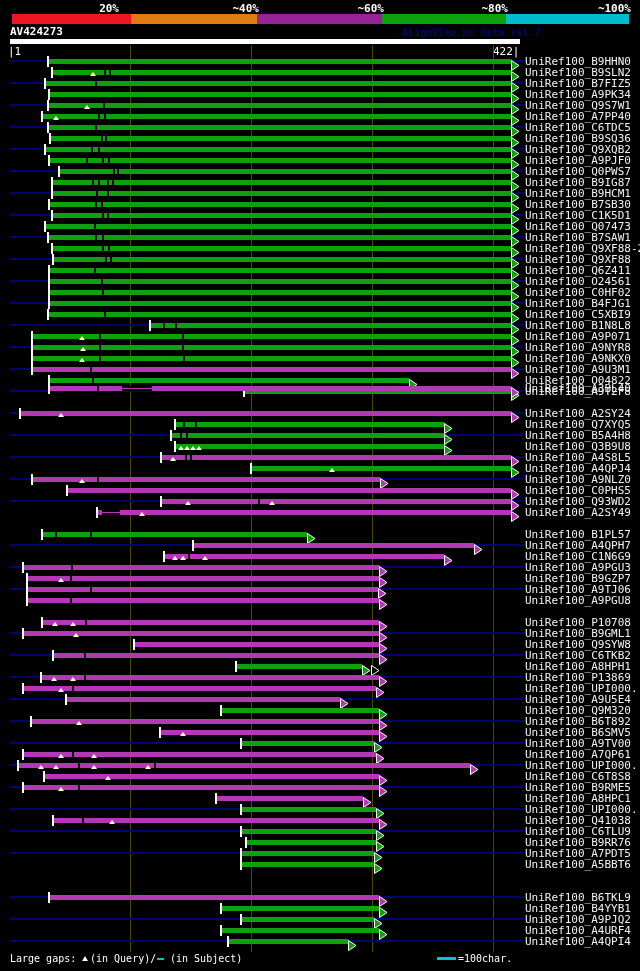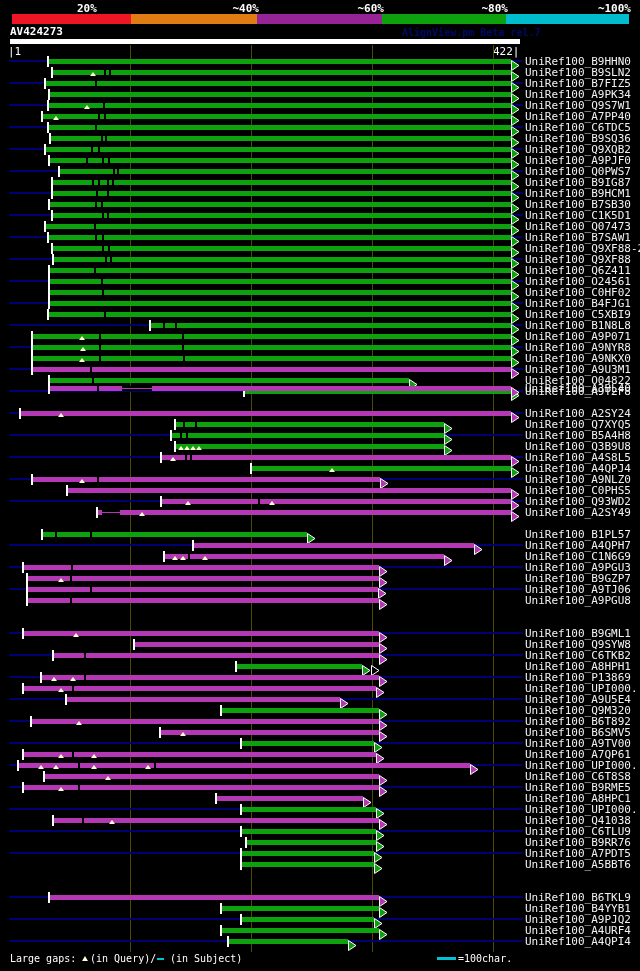--- a/index.html
+++ b/index.html
@@ -36,21 +36,21 @@
   .ftri{position:absolute;left:82px;top:3px;width:0;height:0;border-left:3px solid transparent;
         border-right:3px solid transparent;border-bottom:5px solid #ffffd0;}
   .fdash{position:absolute;left:157px;top:5px;width:7px;height:2px;background:#00c4d4;}
   .fscale{position:absolute;left:437px;top:4px;width:19px;height:3px;background:#00c4d4;}
 </style>
 </head>
 <body>
 
 <div id="scalebar">
     <div class="seg" style="left: 12px; width: 119px; background: rgb(238, 21, 36);"></div>
-    <div class="seglabel" style="left: 77px; width: 72px; ">20%</div>
+    <div class="seglabel" style="left: 47px; width: 72px; text-align: right;">20%</div>
     <div class="seg" style="left: 131px; width: 126px; background: rgb(223, 124, 20);"></div>
     <div class="seglabel" style="left: 187px; width: 72px; text-align: right;">~40%</div>
     <div class="seg" style="left: 257px; width: 125px; background: rgb(150, 36, 150);"></div>
     <div class="seglabel" style="left: 312px; width: 72px; text-align: right;">~60%</div>
     <div class="seg" style="left: 382px; width: 124px; background: rgb(13, 161, 13);"></div>
     <div class="seglabel" style="left: 436px; width: 72px; text-align: right;">~80%</div>
     <div class="seg" style="left: 506px; width: 123px; background: rgb(0, 188, 204);"></div>
     <div class="seglabel" style="left: 559px; width: 72px; text-align: right;">~100%</div>
   </div>
 
@@ -565,20 +565,31 @@
     </div>
     <div class="row" style="top: 539px;">
       <div class="bar m" style="left: 27px; width: 352px;"></div>
       <div class="dash" style="left: 70px;"></div>
       <div class="tick" style="left: 26px;"></div>
       <div class="arrow" style="left: 379px;"><svg width="9" height="11" viewBox="0 0 9 11">
           <polygon points="0.5,0.5 8,5.5 0.5,10.5" fill="#b438b4" stroke="#ffffff" stroke-width="1"></polygon>
         </svg></div>
       <div class="rlabel">UniRef100_A9PGU8</div>
     </div>
+    <div class="row" style="top: 561px;">
+      <div class="bar m" style="left: 42px; width: 337px;"></div>
+      <div class="dash" style="left: 85px;"></div>
+      <div class="tick" style="left: 41px;"></div>
+      <div class="tri" style="left: 52px;"></div>
+      <div class="tri" style="left: 70px;"></div>
+      <div class="arrow" style="left: 379px;"><svg width="9" height="11" viewBox="0 0 9 11">
+          <polygon points="0.5,0.5 8,5.5 0.5,10.5" fill="#b438b4" stroke="#ffffff" stroke-width="1"></polygon>
+        </svg></div>
+      <div class="rlabel">UniRef100_P10708</div>
+    </div>
     <div class="row" style="top: 572px;">
       <div class="base"></div>
       <div class="bar m" style="left: 23px; width: 356px;"></div>
       <div class="tick" style="left: 22px;"></div>
       <div class="tri" style="left: 73px;"></div>
       <div class="arrow" style="left: 379px;"><svg width="9" height="11" viewBox="0 0 9 11">
           <polygon points="0.5,0.5 8,5.5 0.5,10.5" fill="#b438b4" stroke="#ffffff" stroke-width="1"></polygon>
         </svg></div>
       <div class="rlabel">UniRef100_B9GML1</div>
     </div>

